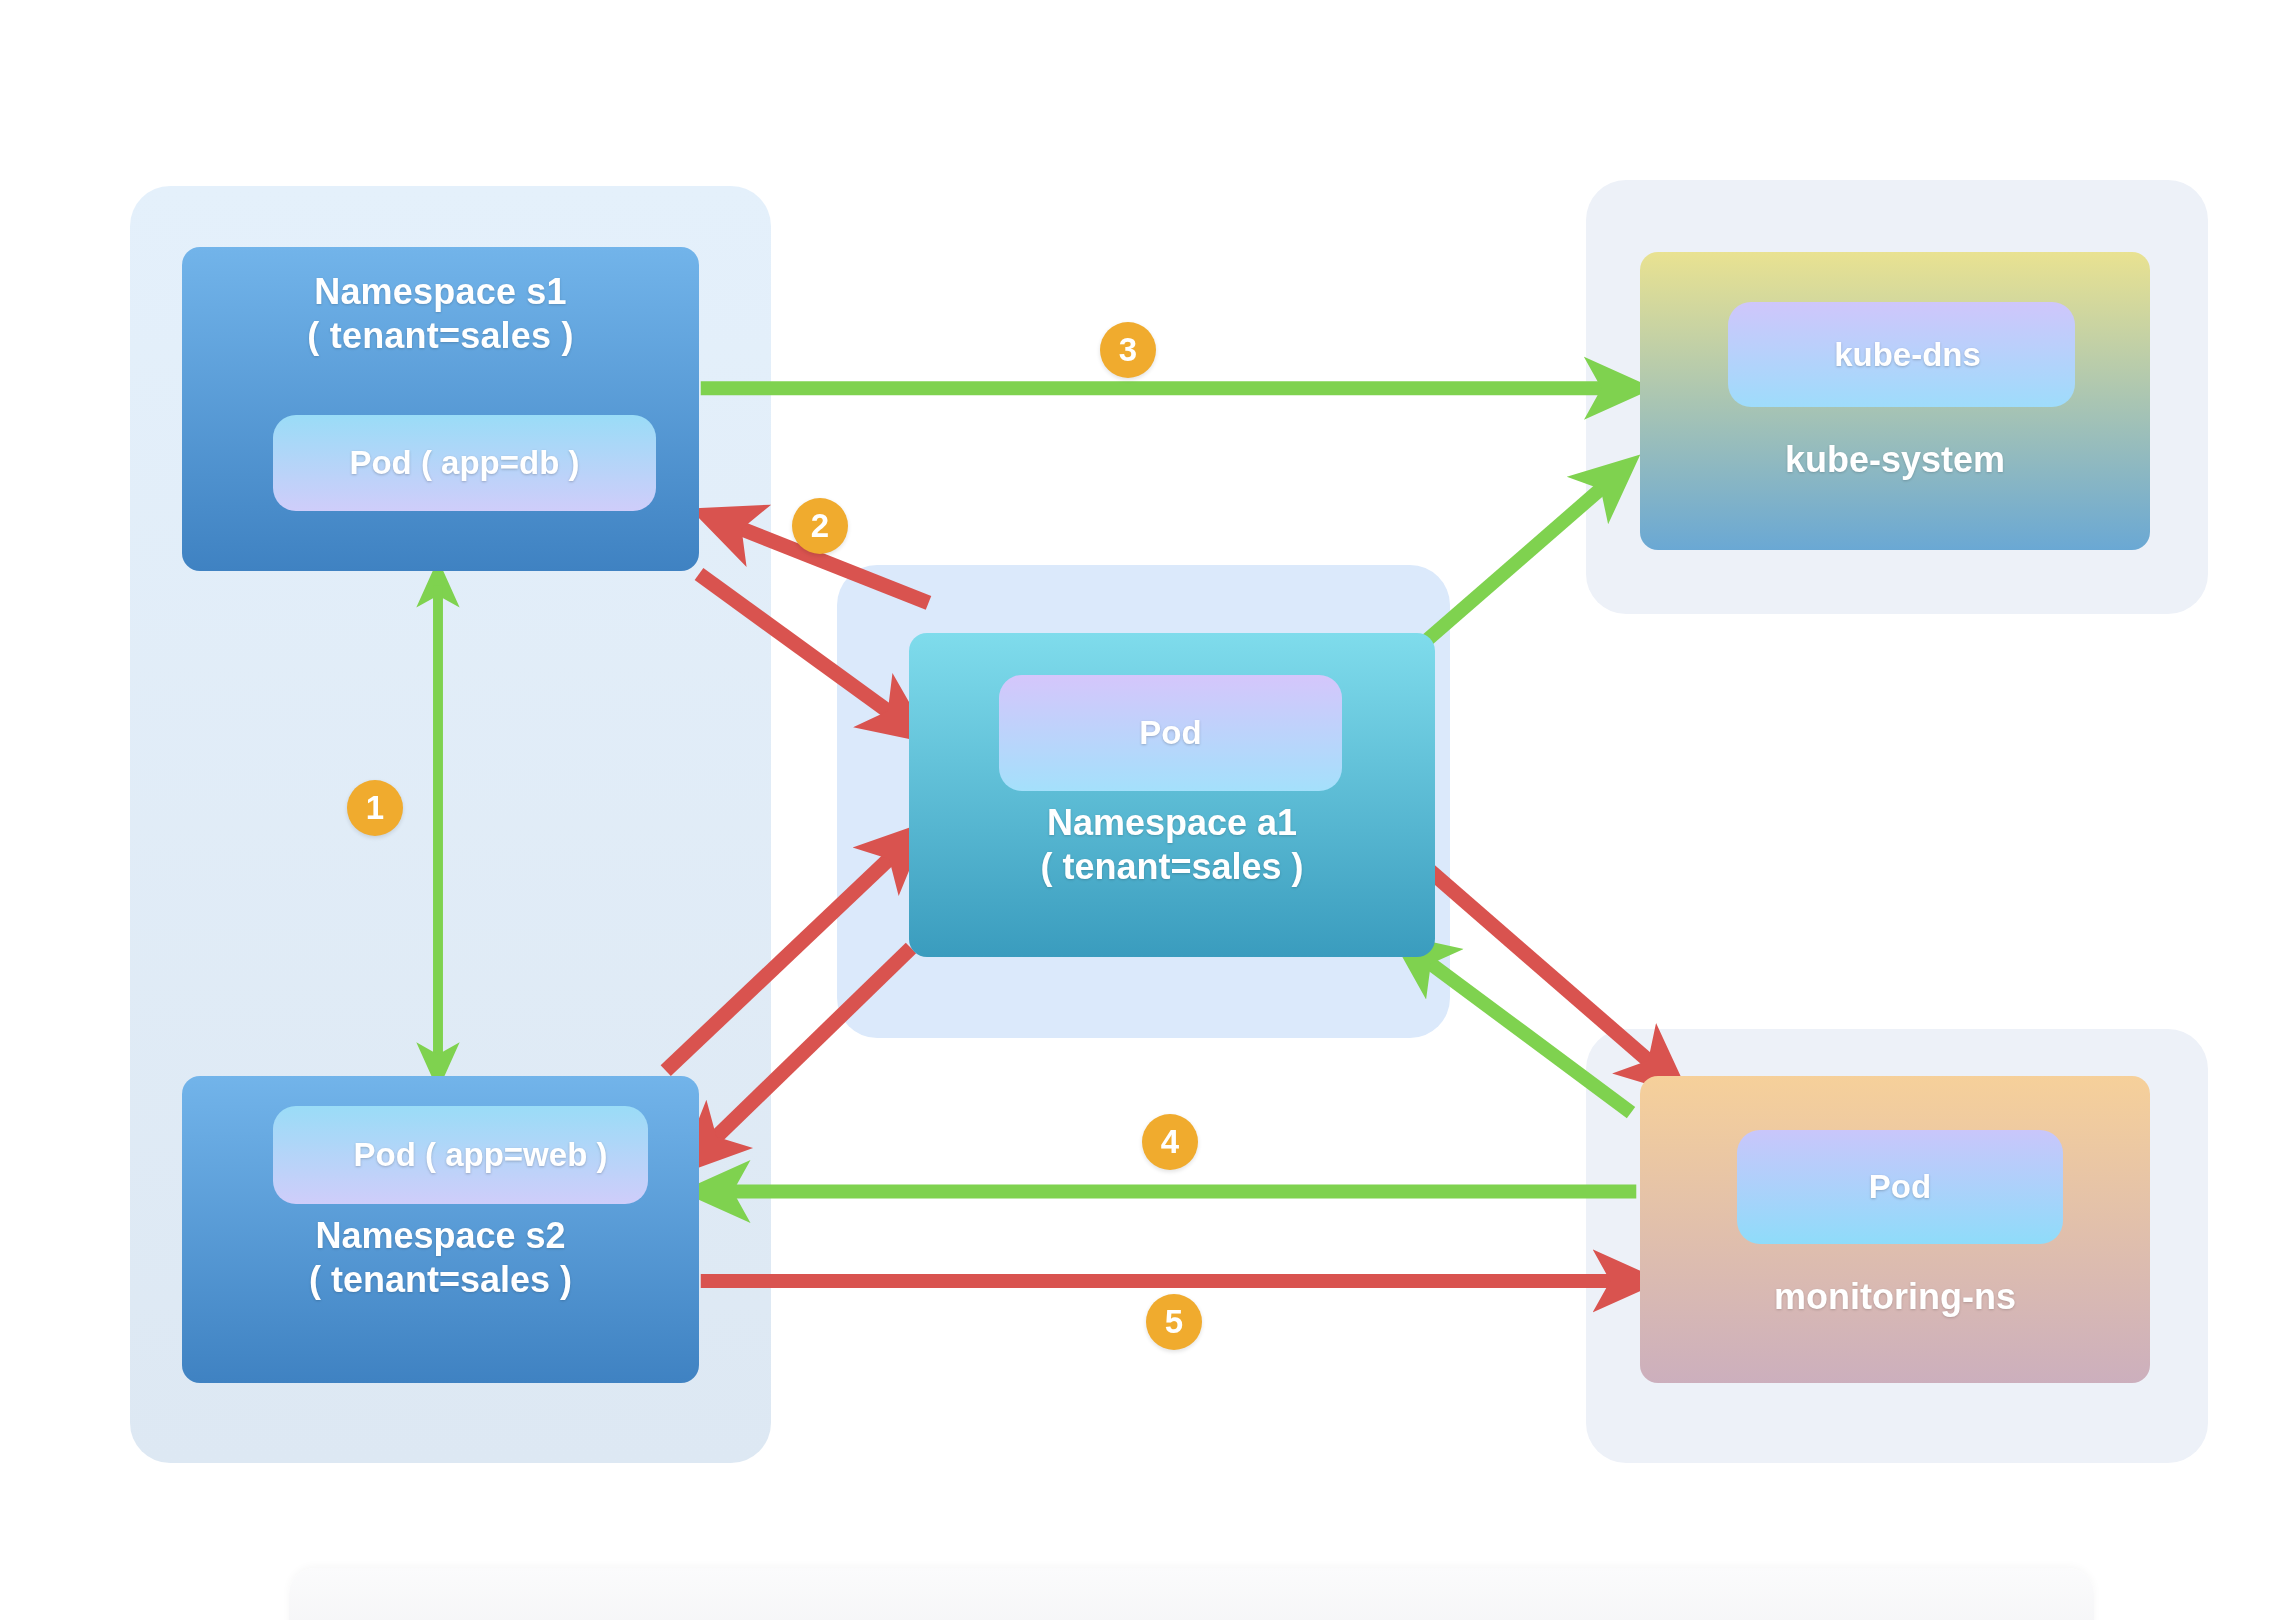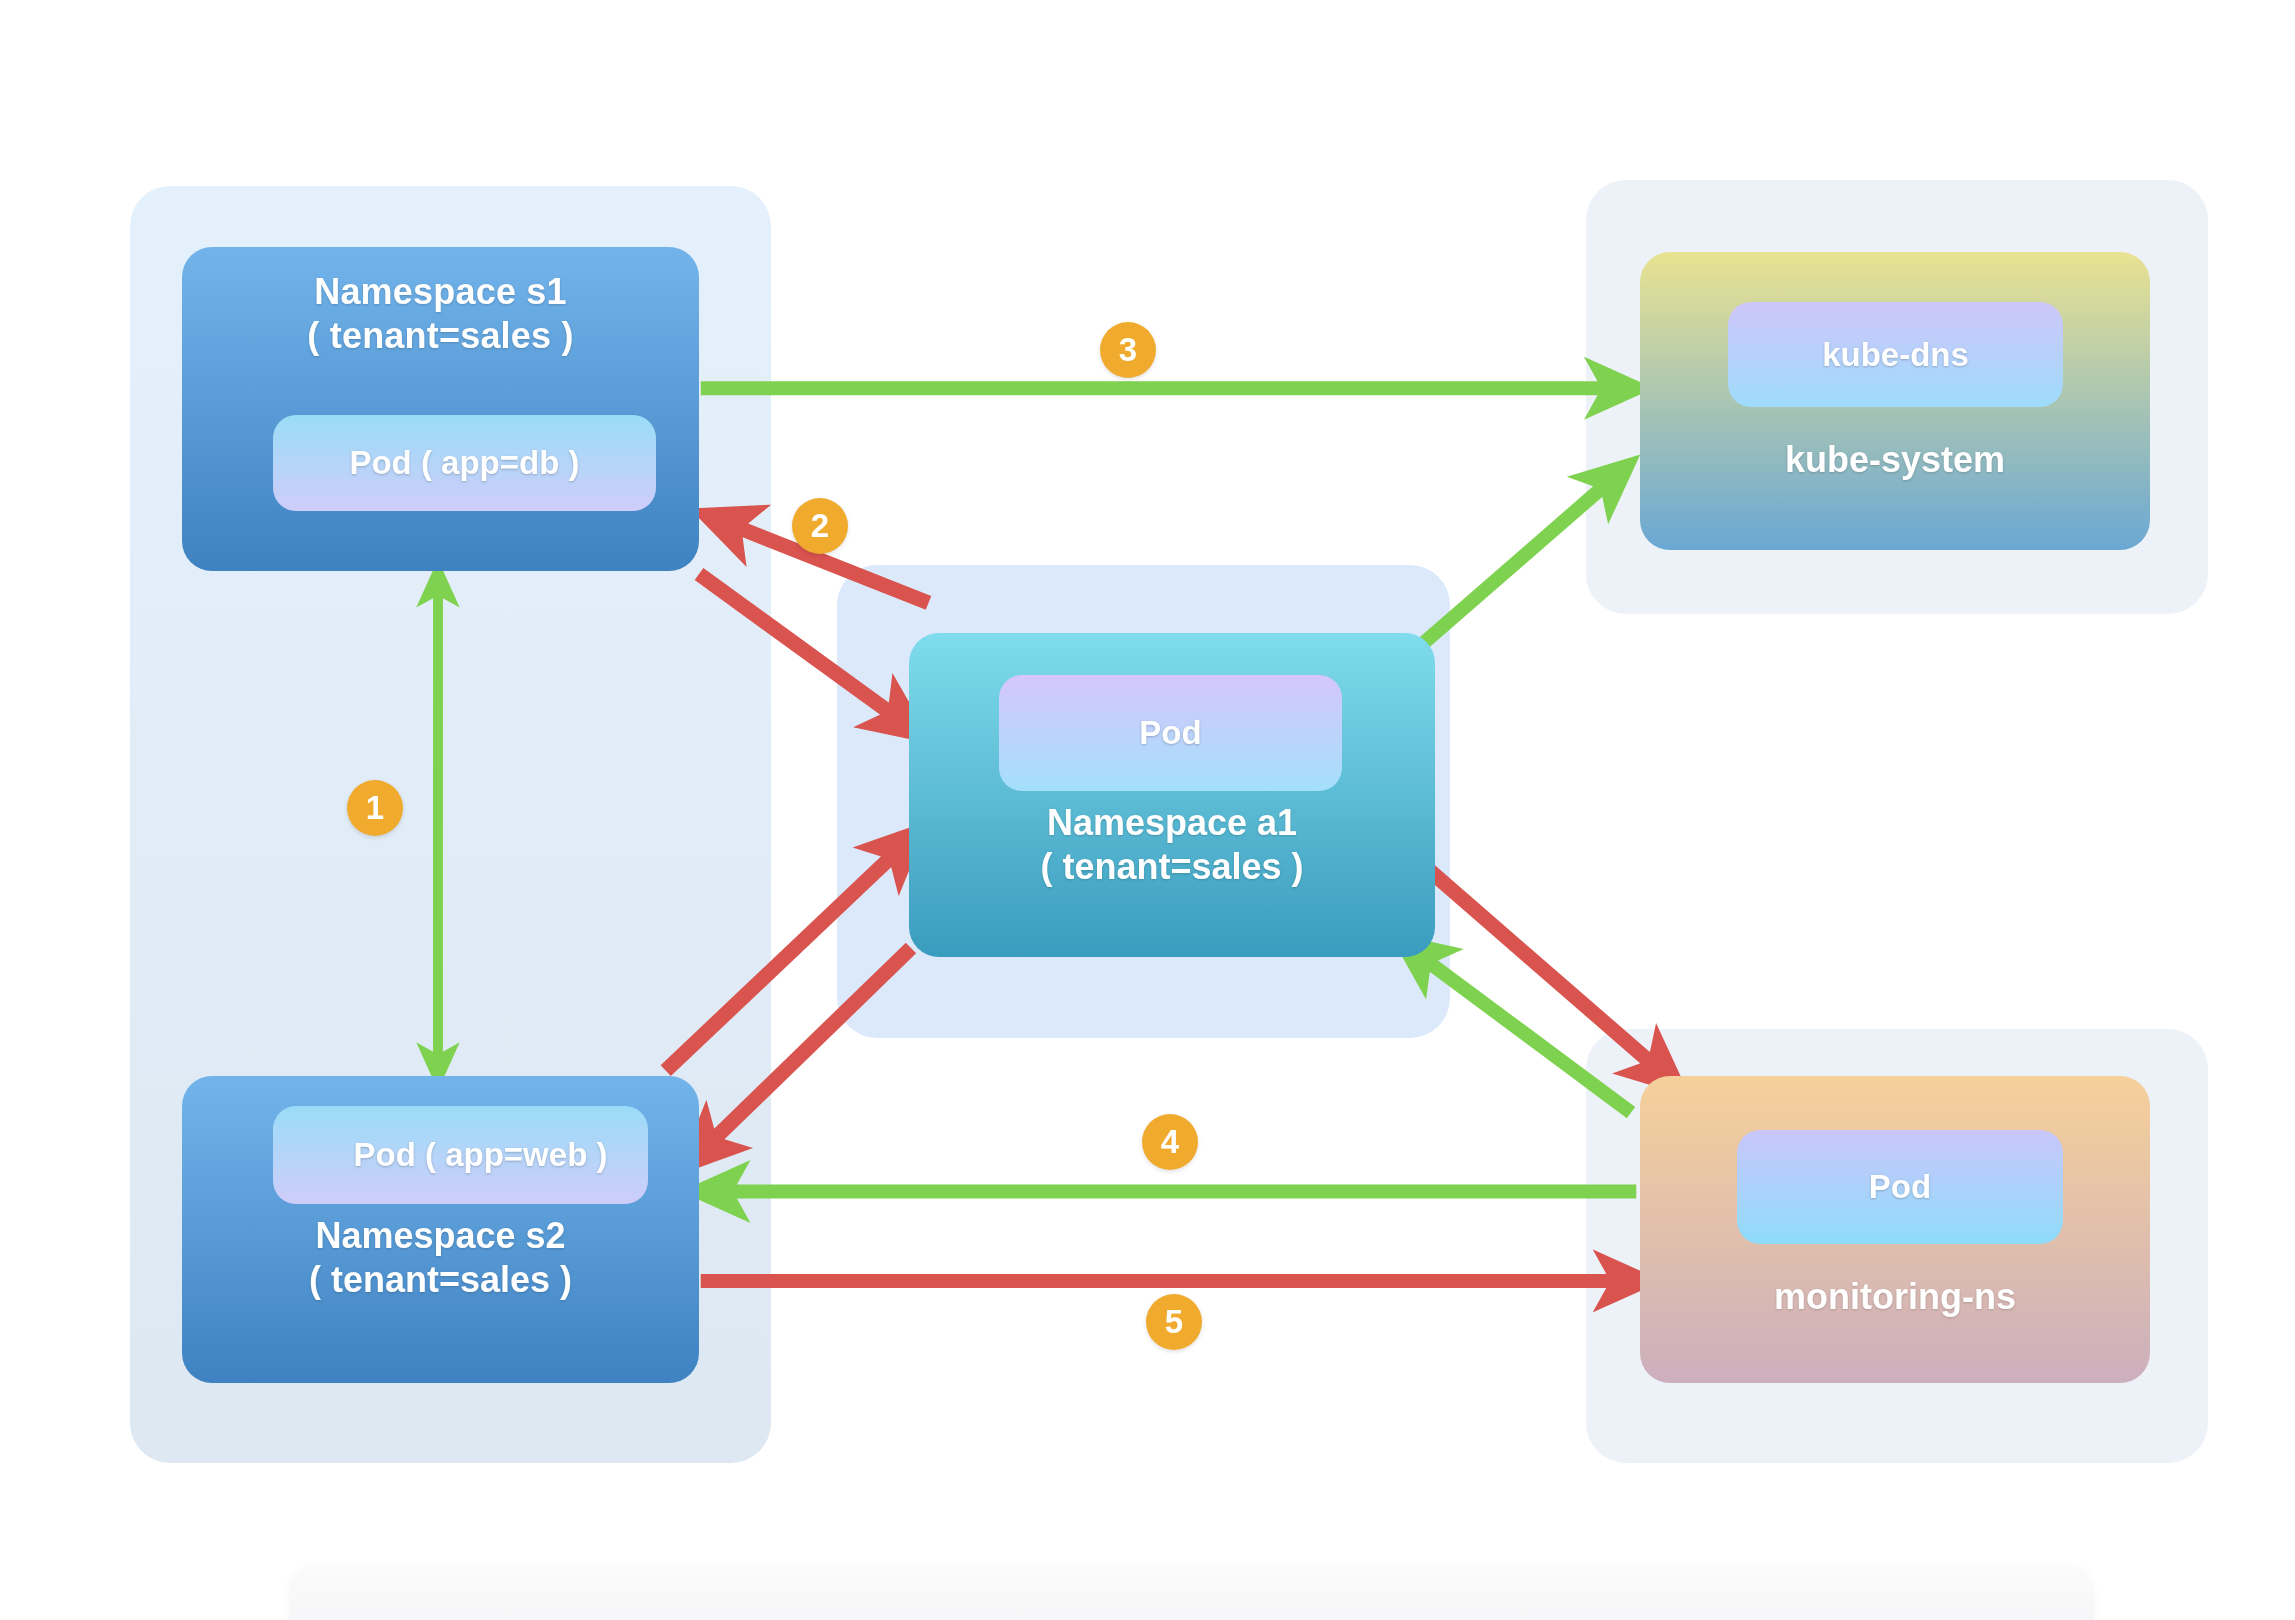--- a/index.html
+++ b/index.html
@@ -18,21 +18,21 @@
   .grp-sales{left:130px;top:186px;width:641px;height:1277px;
     background:linear-gradient(180deg,#e4f0fb 0%,#dde8f3 100%);}
   .grp-acct{left:837px;top:565px;width:613px;height:473px;
     background:#dbe9fb;border-radius:40px;}
   .grp-kube{left:1586px;top:180px;width:622px;height:434px;
     background:#edf1f8;}
   .grp-monitor{left:1586px;top:1029px;width:622px;height:434px;
     background:#edf1f8;}
 
   
-  .ns{position:absolute;border-radius:30px;display:flex;flex-direction:column;
+  .ns{position:absolute;border-radius:18px;display:flex;flex-direction:column;
       align-items:center;justify-content:flex-start;color:#ffffff;
       text-shadow:0 0.9px 2.6px rgba(0,0,0,0.18);}
   .ns-title{font-weight:bold;font-size:36px;line-height:1.22;text-align:center;
       letter-spacing:0.2px;white-space:pre-line;}
 
   .ns-s1{left:182px;top:247px;width:517px;height:324px;
     background:linear-gradient(180deg,#72b4ea 0%,#3f82c2 100%);
     padding-top:23px;box-sizing:border-box;}
   .ns-s2{left:182px;top:1076px;width:517px;height:307px;
     background:linear-gradient(180deg,#72b4ea 0%,#3f82c2 100%);
@@ -50,21 +50,21 @@
   
   .pod{position:absolute;border-radius:23px;display:flex;align-items:center;
     justify-content:center;color:#ffffff;font-weight:bold;font-size:33px;
     text-shadow:0 0.9px 2.6px rgba(0,0,0,0.22);
     background:linear-gradient(180deg,#9adcf7 0%,#cfcdfa 100%);}
   .pod-db{left:273px;top:415px;width:383px;height:96px;}
   .pod-web{left:273px;top:1106px;width:335px;height:98px;padding-left:40px;}
   .pod-a1{left:999px;top:675px;width:343px;height:116px;
     background:linear-gradient(180deg,#d5c6fb 0%,#a4e0fb 100%);}
   .pod-kdns{left:1728px;top:302px;width:335px;height:105px;
-    background:linear-gradient(180deg,#cfc6fb 0%,#9edcfb 100%);}
+    background:linear-gradient(180deg,#cfc6fb 0%,#9edcfb 100%);padding-left:12px;}
   .pod-mon{left:1737px;top:1130px;width:326px;height:114px;
     background:linear-gradient(180deg,#c9c6fb 0%,#8fdcfa 100%);}
 
   .ns-label-bottom{position:absolute;left:0;right:0;color:#fff;font-weight:bold;
     font-size:36px;line-height:1.22;text-align:center;white-space:pre-line;
     text-shadow:0 0.9px 2.6px rgba(0,0,0,0.18);}
 
   
   svg#arrows{position:absolute;left:0;top:0;width:2295px;height:1621px;
     pointer-events:none;}

